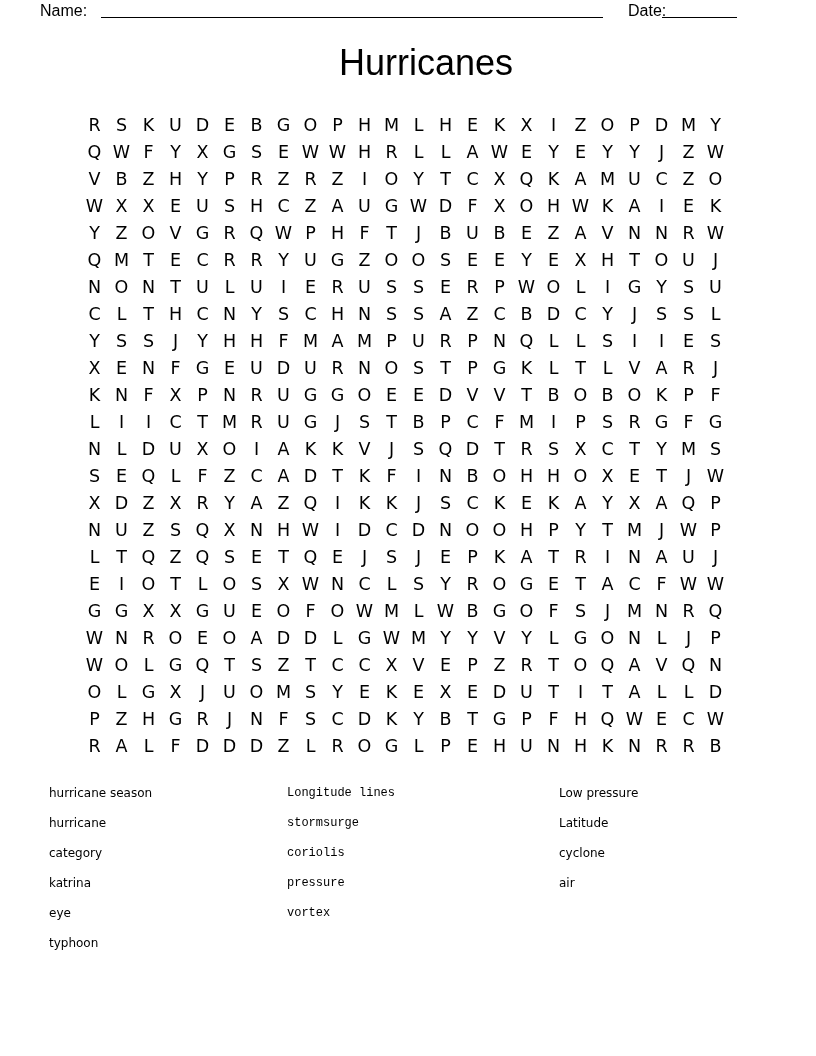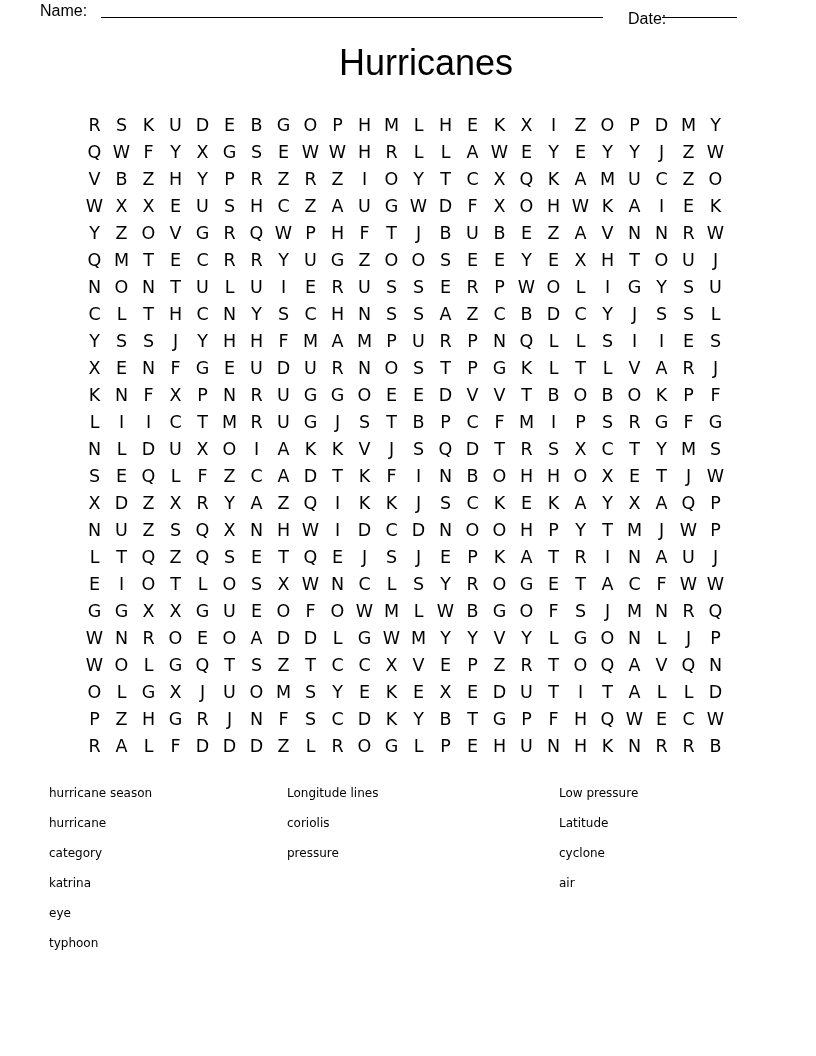--- a/index.html
+++ b/index.html
@@ -19,21 +19,21 @@
   .header {
     position: absolute;
     top: 0;
     left: 40px;
     width: 697px;
     height: 22px;
     font-size: 16px;
   }
   .name-label { position: absolute; left: 0; top: 2px; }
   .name-line  { position: absolute; left: 61px;  width: 502px; top: 0; height: 17px; border-bottom: 1.5px solid #000; }
-  .date-label { position: absolute; left: 588px; top: 10px; }
+  .date-label { position: absolute; left: 588px; top: 2px; }
   .date-line  { position: absolute; left: 622px; width: 75px;  top: 0; height: 17px; border-bottom: 1.5px solid #000; }
 
   
   .title {
     position: absolute;
     top: 31px;
     left: 0;
     width: 100%;
     text-align: center;
     font-size: 36px;
@@ -61,21 +61,21 @@
   
   .word-col {
     position: absolute;
     top: 779px;
     font-size: 12px;
     line-height: 29.9px;
     font-family: "DejaVu Sans", sans-serif;
     white-space: nowrap;
   }
   .word-col.c1 { left: 49px; }
-  .word-col.c2 { left: 287px; }
+  .word-col.c2 { left: 287px; font-family: Liberation Mono, monospace; }
   .word-col.c3 { left: 527px; margin-left: 32px; }
 </style>
 </head>
 <body>
 
 <div class="page">
 
   <div class="header">
     <span class="name-label">Name:</span>
     <span class="name-line"></span>
@@ -715,22 +715,24 @@
   <div class="word-col c1">
       <div class="word-item">hurricane season</div>
       <div class="word-item">hurricane</div>
       <div class="word-item">category</div>
       <div class="word-item">katrina</div>
       <div class="word-item">eye</div>
       <div class="word-item">typhoon</div>
     </div>
   <div class="word-col c2">
       <div class="word-item">Longitude lines</div>
+      <div class="word-item">stormsurge</div>
       <div class="word-item">coriolis</div>
       <div class="word-item">pressure</div>
+      <div class="word-item">vortex</div>
     </div>
   <div class="word-col c3">
       <div class="word-item">Low pressure</div>
       <div class="word-item">Latitude</div>
       <div class="word-item">cyclone</div>
       <div class="word-item">air</div>
     </div>
 
 </div>
 

